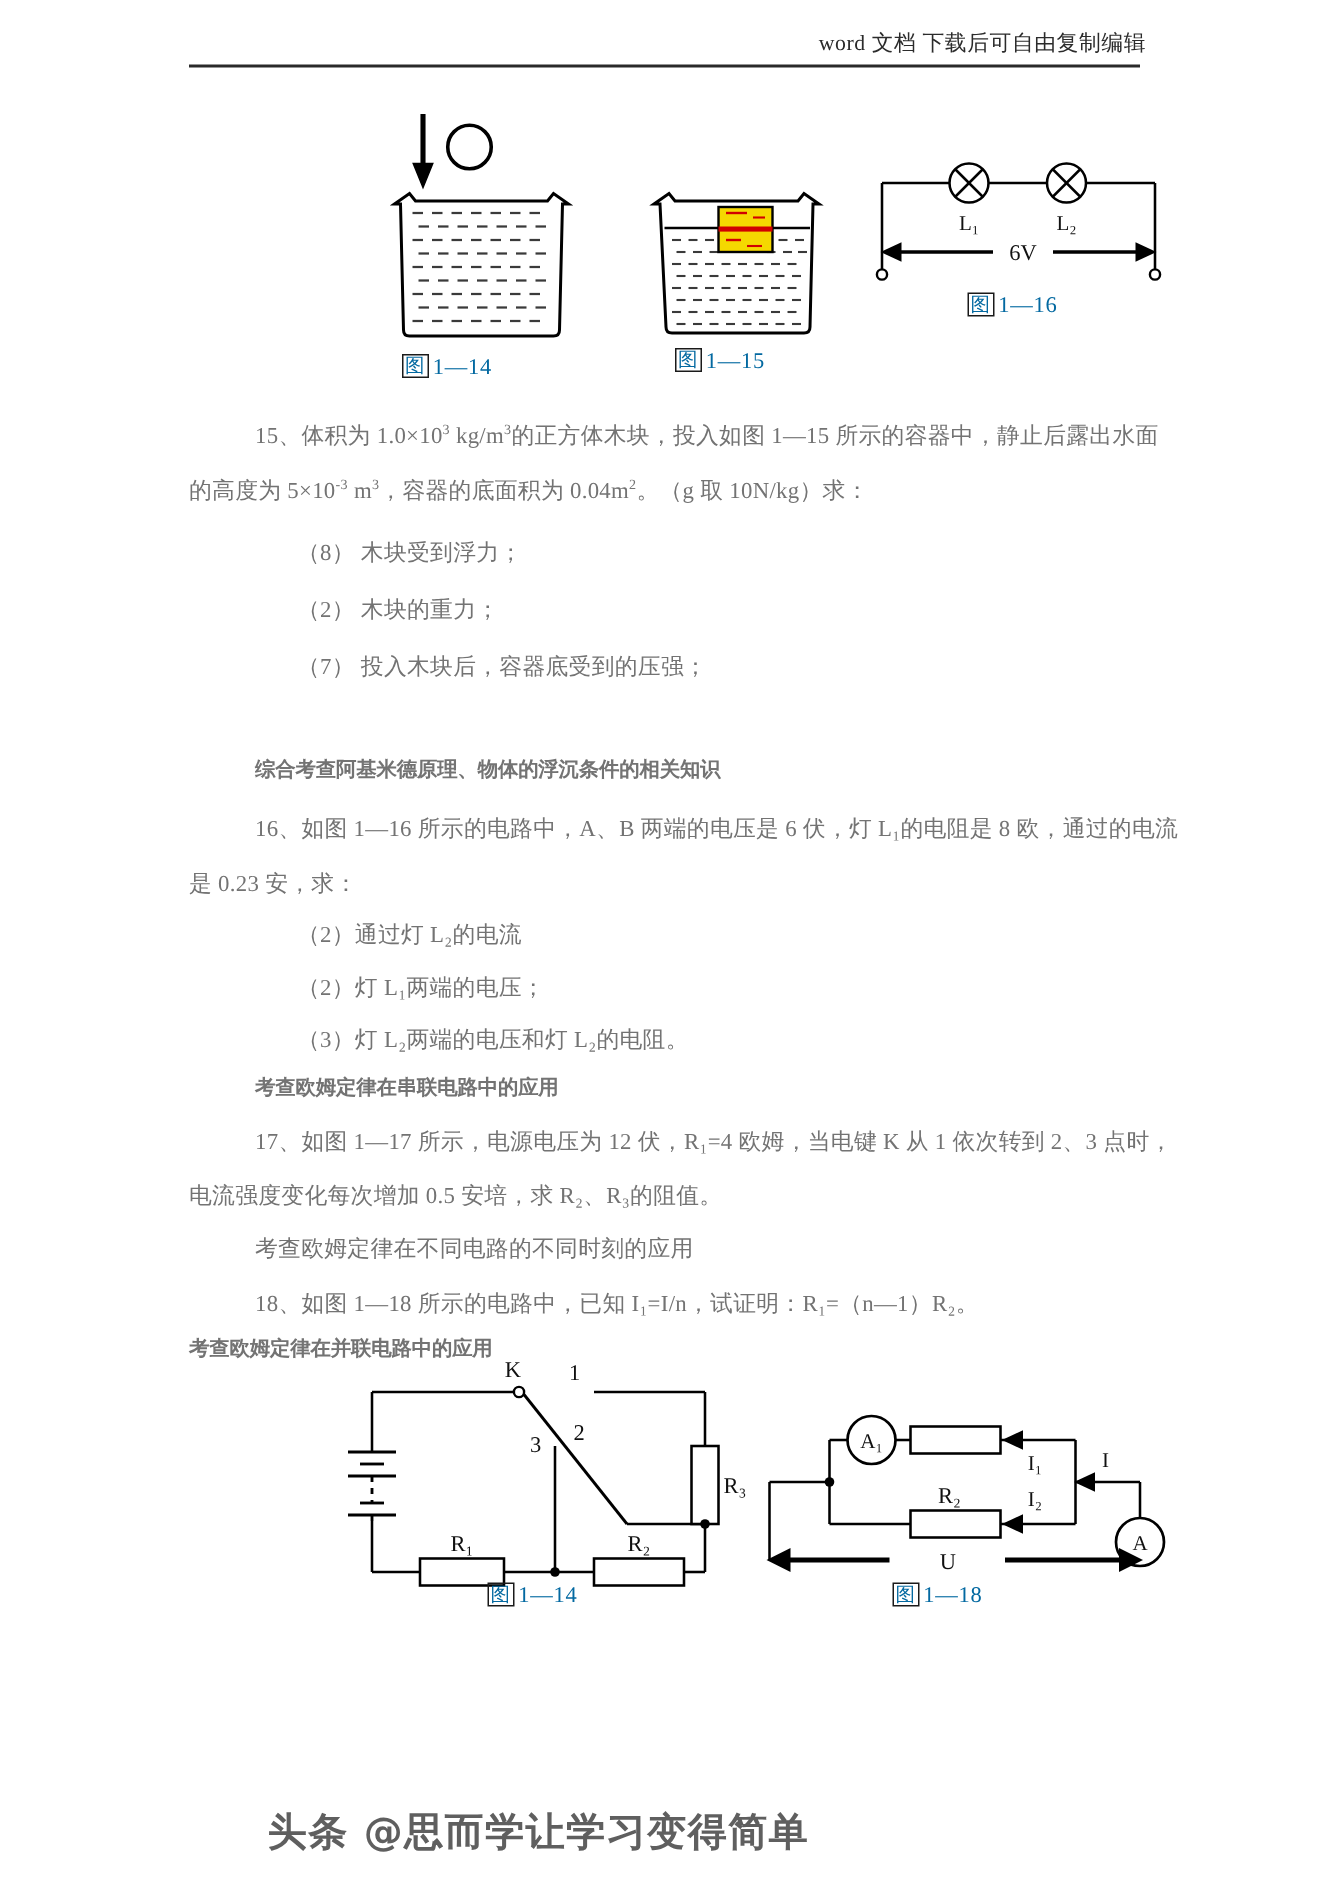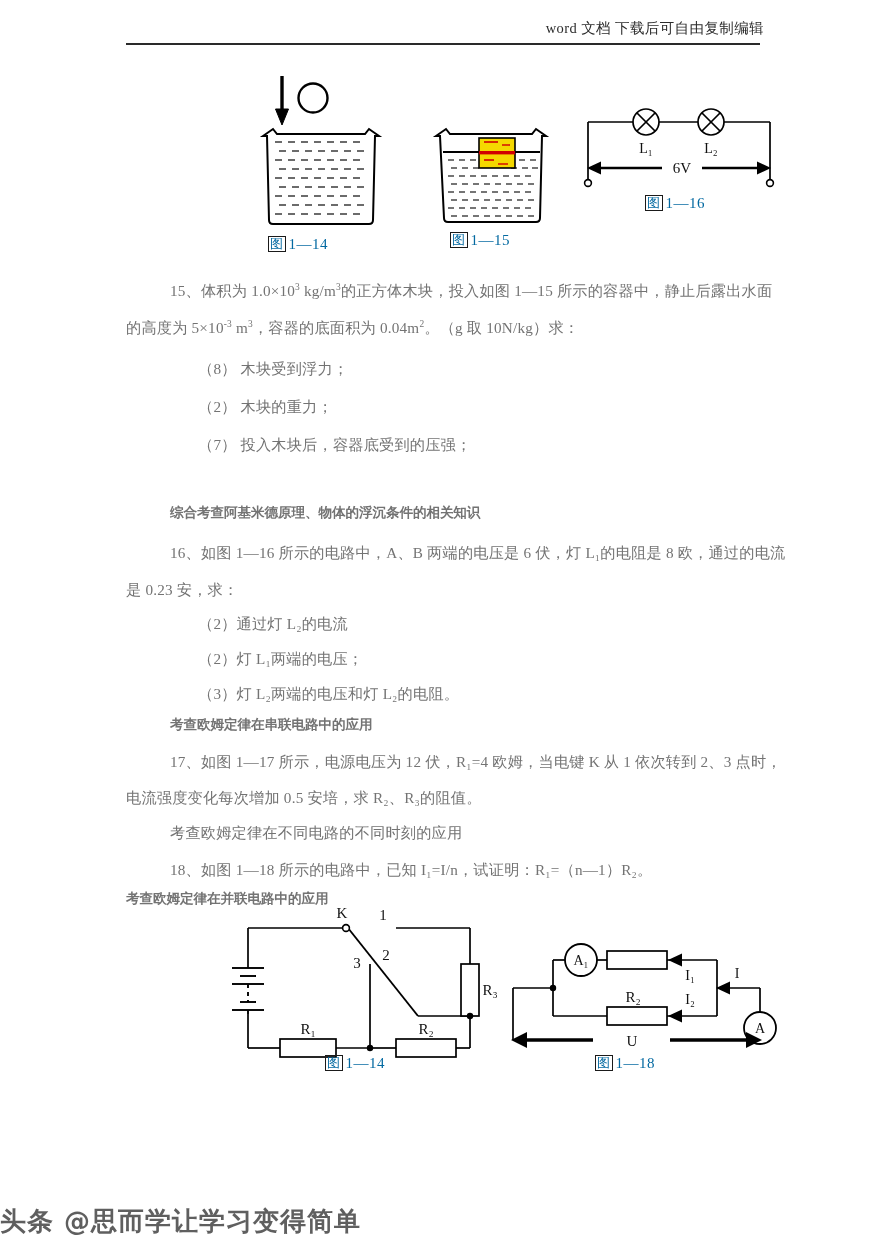--- a/index.html
+++ b/index.html
@@ -95,21 +95,21 @@
     width: 890px;
     height: 185px;
   }
 
   
   .watermark {
     position: absolute;
     left: 0;
     top: 1204px;
     width: 736px;
-    text-align: left;
+    text-align: center;
     padding-right: 18px;
     box-sizing: border-box;
     font-family: "DejaVu Sans", "Liberation Sans", sans-serif;
     font-size: 26px;
     font-weight: bold;
     color: #3d3d3d;
     letter-spacing: 1px;
     opacity: 0.82;
   }
   svg { display: block; overflow: visible; }

